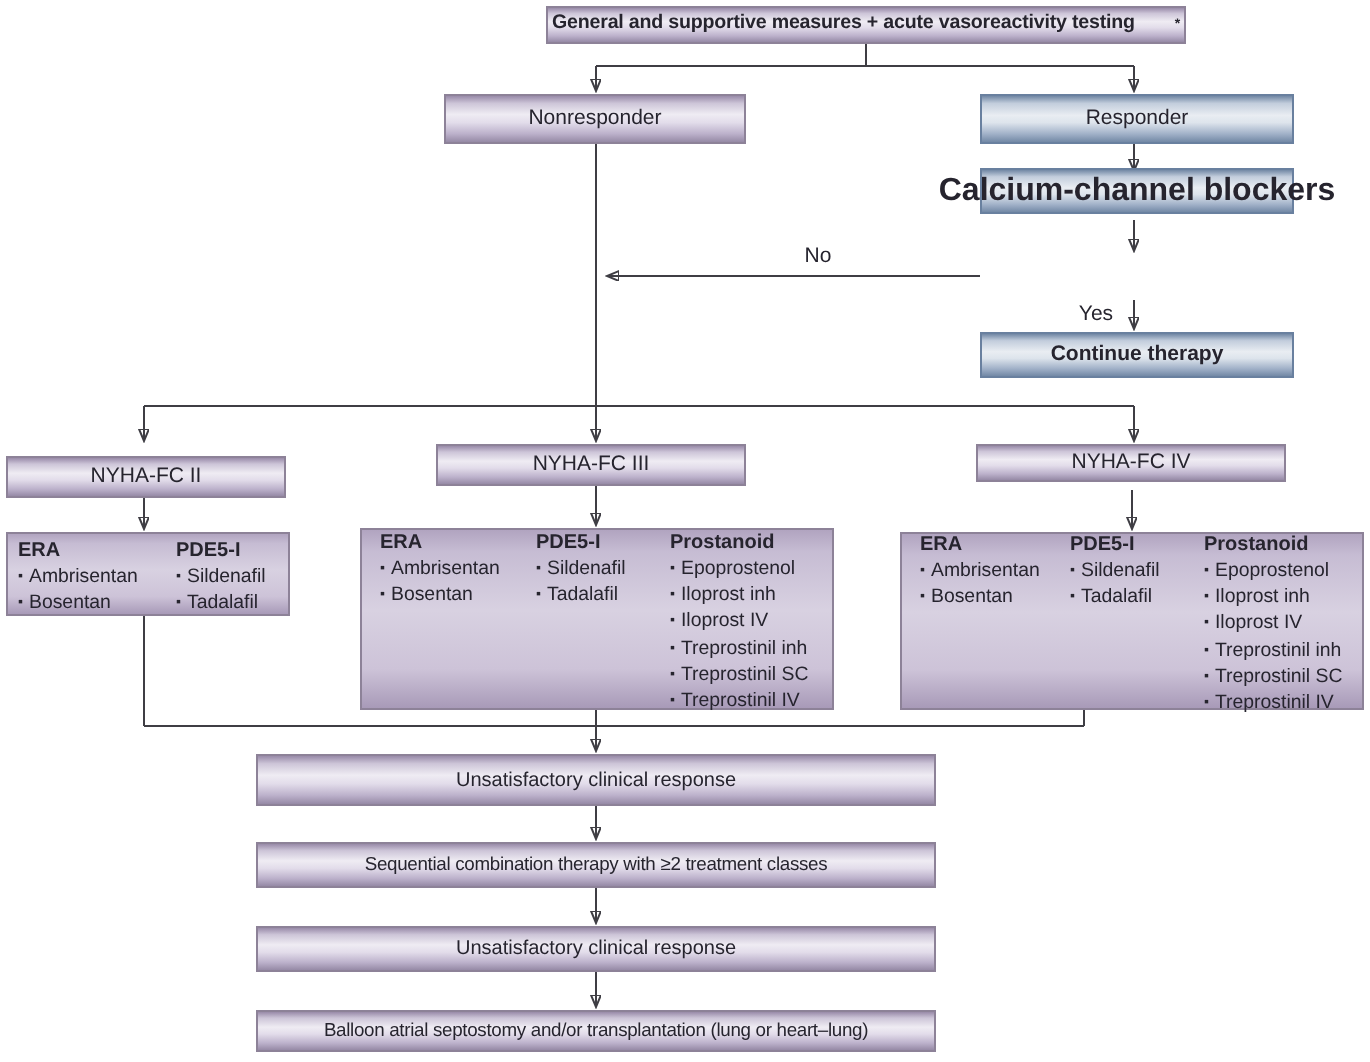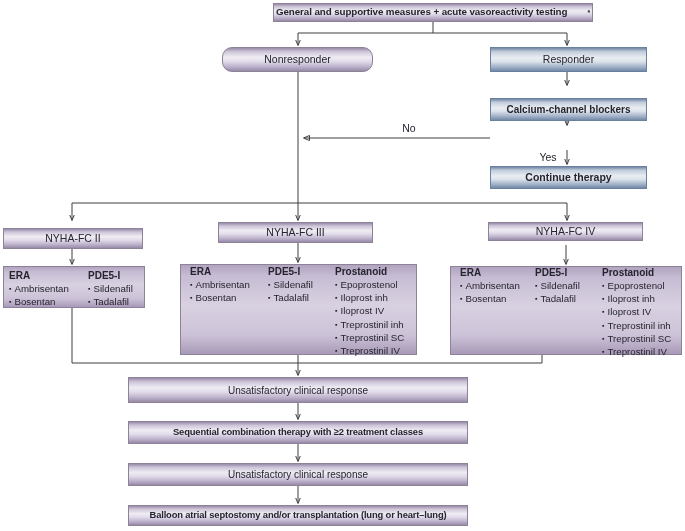--- a/index.html
+++ b/index.html
@@ -24,21 +24,21 @@
     background:linear-gradient(180deg,#7288a5 0%,#c2cddc 16%,#e9edf2 42%,#dde4ec 58%,#a2b2c9 82%,#7389a6 100%);
   }
   .drug{
     border:1px solid #8d8298;
     background:linear-gradient(180deg,#b1a4c0 0%,#c6bcd3 12%,#d8d1e1 45%,#cdc3d8 78%,#a89ab8 100%);
     align-items:center;justify-content:flex-start;text-align:left;
   }
   .b{font-weight:bold;}
   .nowrap{white-space:nowrap;gap:20px;}
   .tiny{font-size:9.8px;letter-spacing:-0.1px;}
-  .smallbold{font-weight:bold;font-size:9.4px;letter-spacing:-0.15px;}
+  .smallbold{font-weight:normal;font-size:9.4px;letter-spacing:-0.15px;}
   sup{font-size:7px;}
   .cols{display:flex;padding:5px 0 0 9px;width:100%;box-sizing:border-box;}
   .cols .col{text-align:left;font-size:9.7px;line-height:12.2px;}
   .col .hdr{font-weight:bold;font-size:10px;margin-bottom:1px;}
   .li{white-space:nowrap;}
   .bullet{font-size:7px;margin-right:3px;position:relative;top:-1px;}
   .d2 .c1{width:79px;} .d2{padding-left:0;} .d2.cols{padding-left:5px;}
   .d3 .c1{width:78px;} .d3 .c2{width:67px;}
   .d4 .c1{width:75px;} .d4 .c2{width:67px;}
   #combo{
@@ -84,29 +84,29 @@
     <path d="M298,403 V419" marker-end="url(#arr)"></path>
     <path d="M298,444 V461" marker-end="url(#arr)"></path>
     <path d="M298,486 V503" marker-end="url(#arr)"></path>
   </svg>
 
   <div class="box purple tiny b nowrap" style="left:273px;top:3px;width:320px;height:19px;">
     <span>General and supportive measures + acute vasoreactivity testing</span>
       <sup>*</sup>
   </div>
 
-  <div class="box purple nowrap" style="left:222px;top:47px;width:151px;height:25px;border-radius:10px;">
+  <div class="box purple nowrap" style="left:222px;top:47px;width:151px;height:25px;">
     <span>Nonresponder</span>
   </div>
 
   <div class="box blue nowrap" style="left:490px;top:47px;width:157px;height:25px;">
     <span>Responder</span>
   </div>
 
-  <div class="box blue b nowrap" style="left:490px;top:98px;width:157px;height:23px;font-size:10px;">
+  <div class="box blue b nowrap" style="left:490px;top:84px;width:157px;height:23px;font-size:16px;">
     <span>Calcium-channel blockers</span>
   </div>
 
   <div class="box blue nowrap" style="left:490px;top:127px;width:157px;height:23px;font-size:10.2px;margin-top:39px;">
     <span>Sustained clinical response?</span>
   </div>
 
   <div class="floatlbl" style="left:394px;top:122px;width:30px;">No</div>
 
   <div class="floatlbl" style="left:534px;top:151px;width:28px;">Yes</div>

